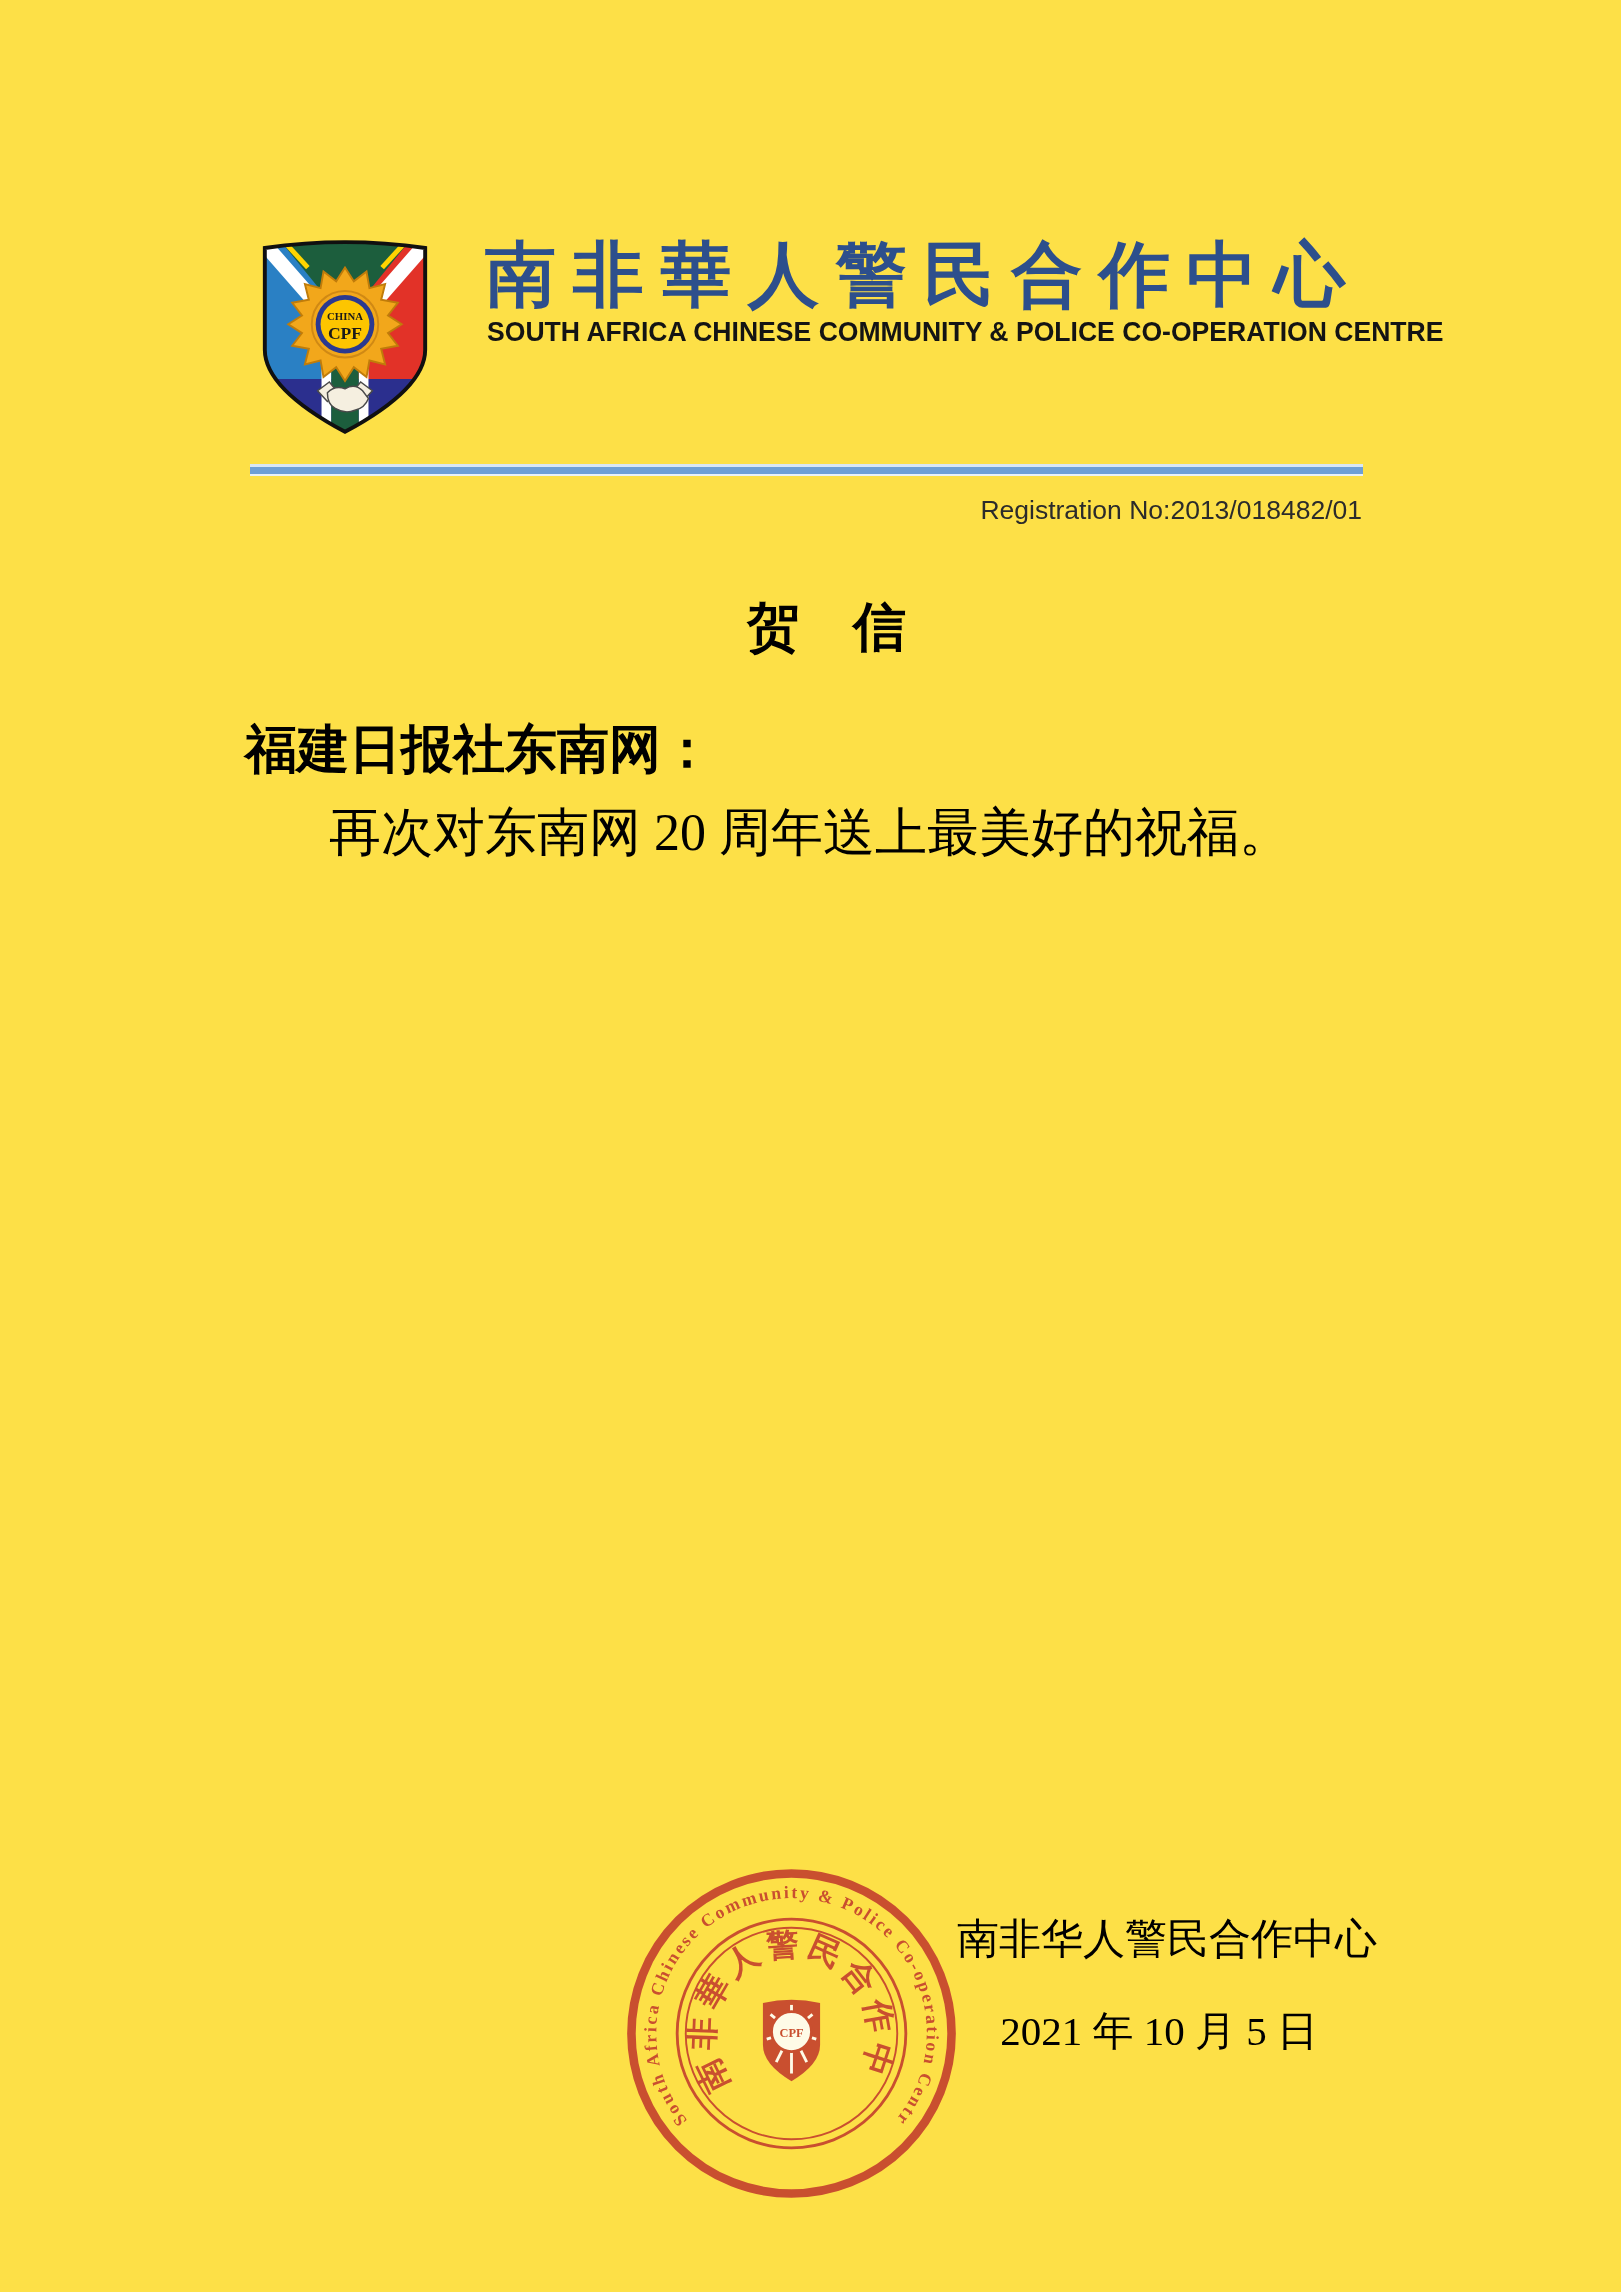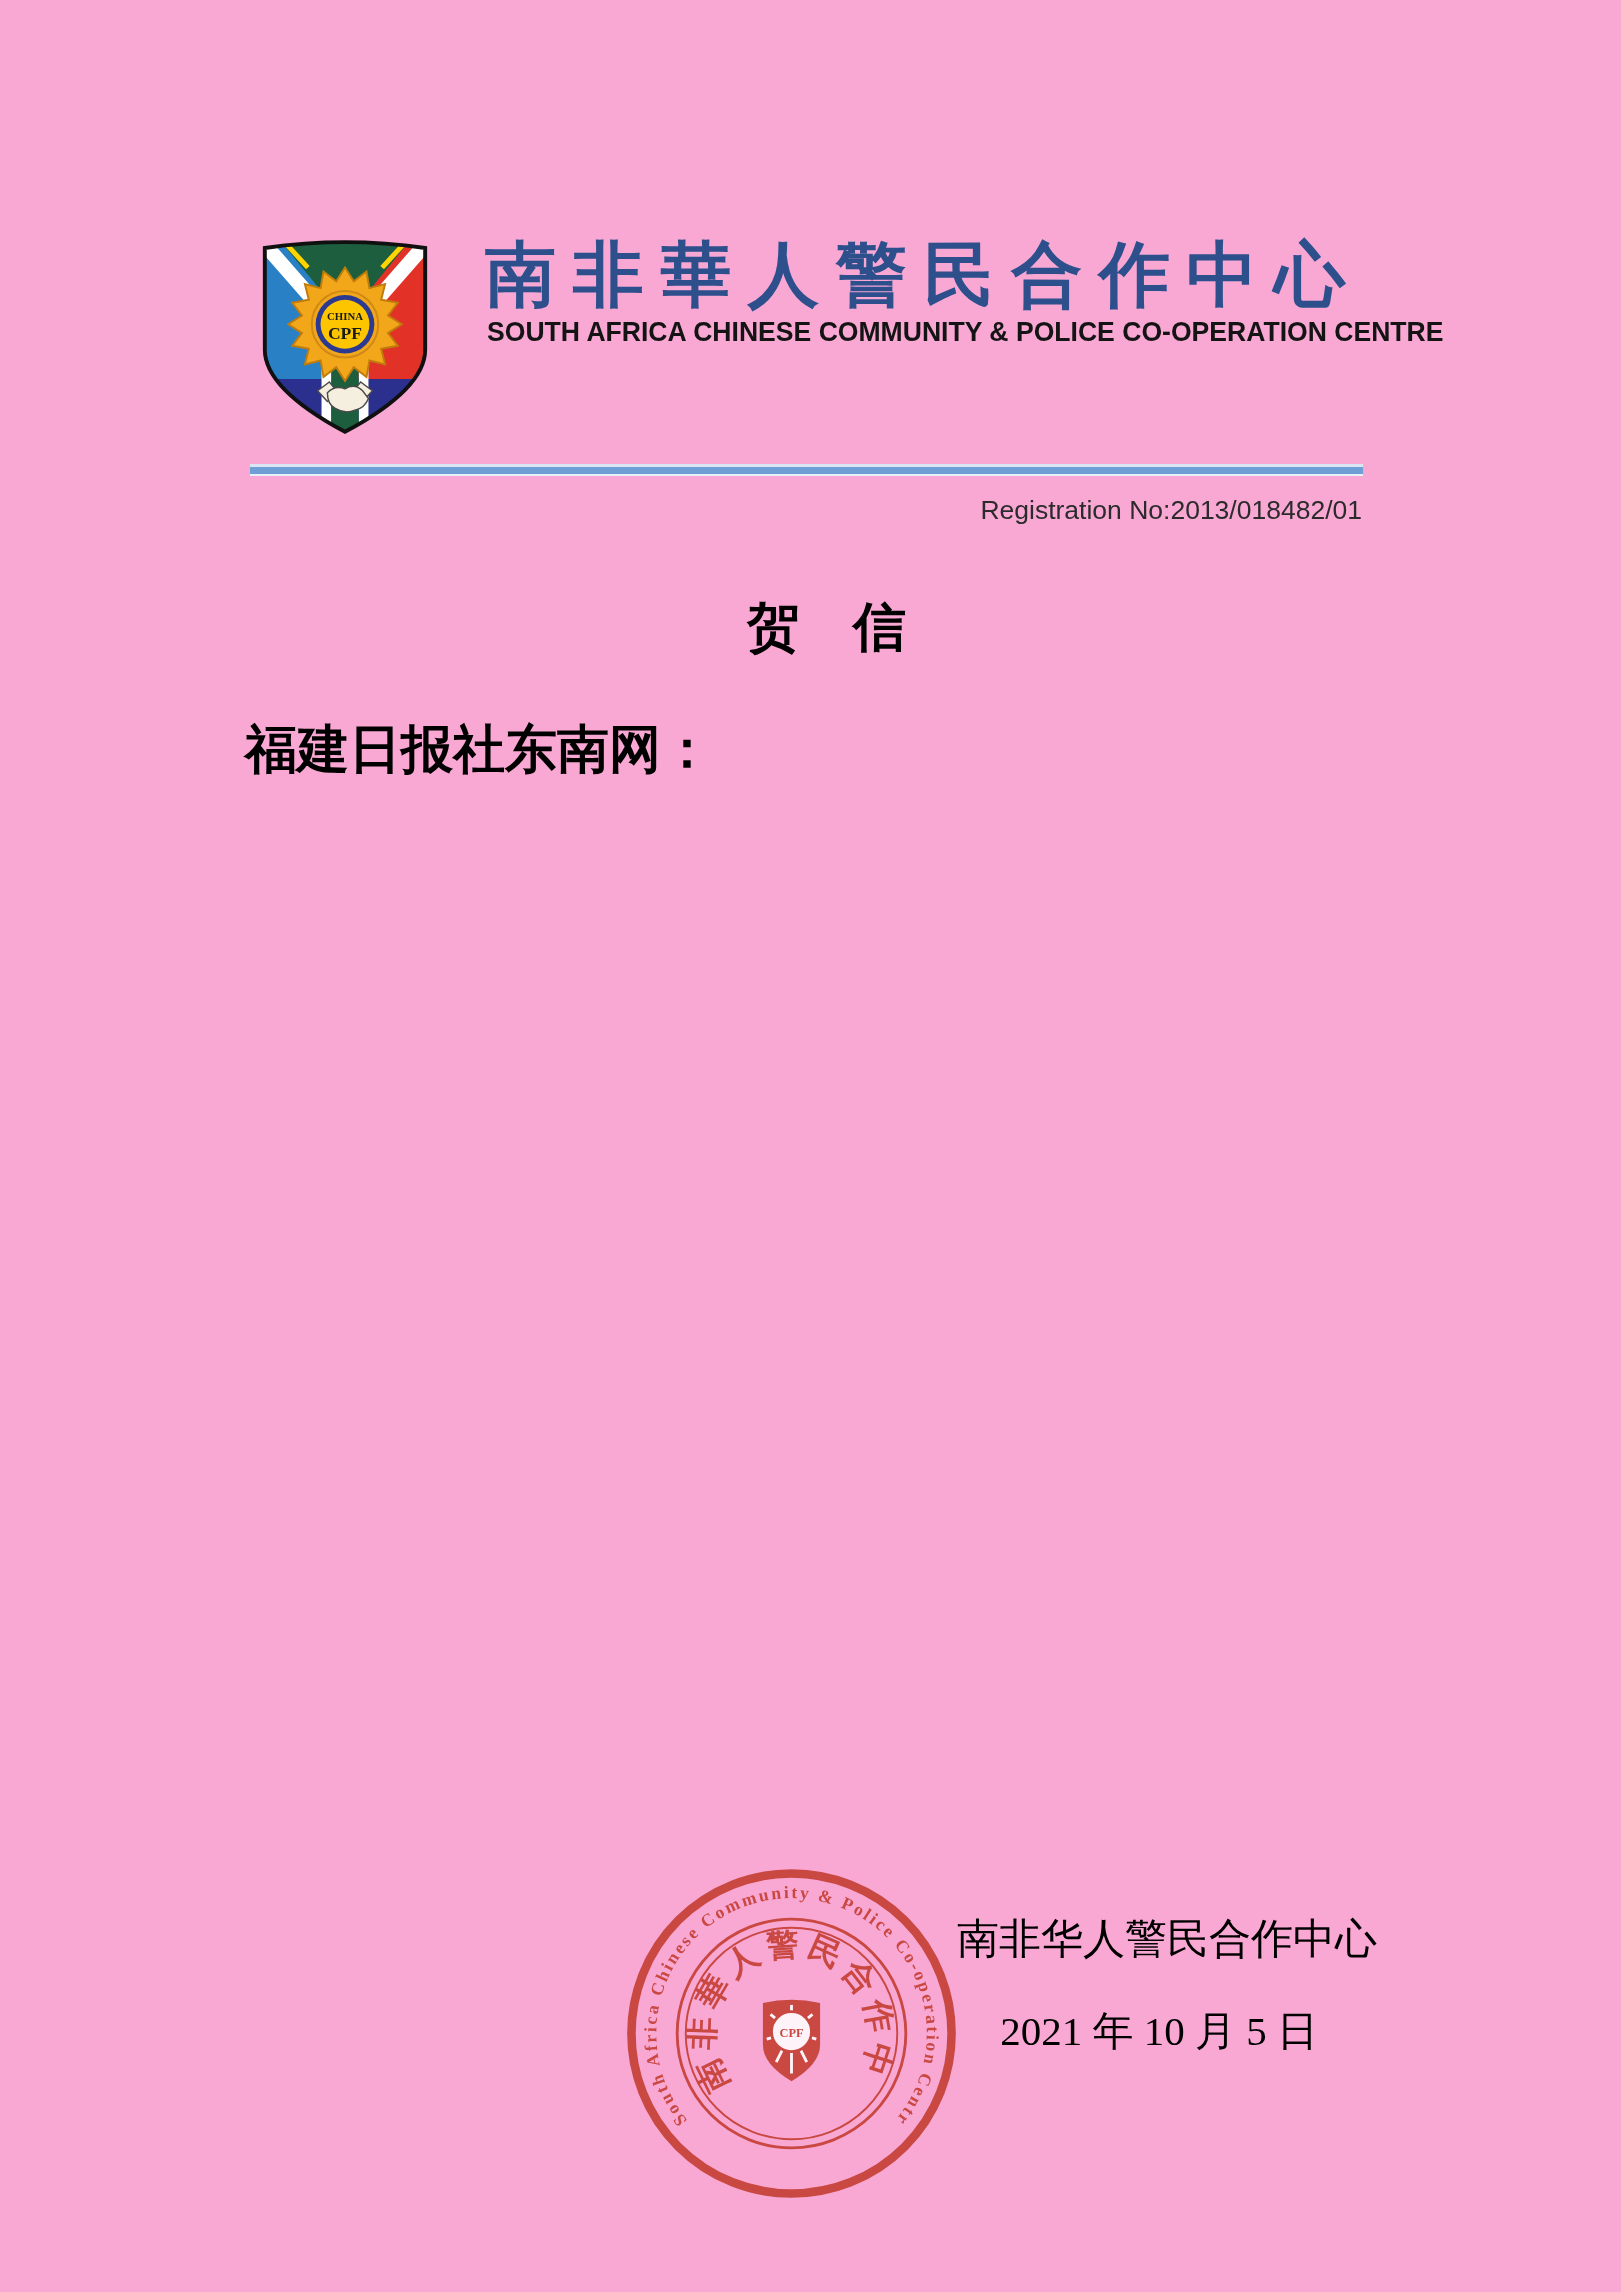--- a/index.html
+++ b/index.html
@@ -1,19 +1,19 @@
 <!DOCTYPE html>
 <html><head>
 <meta charset="utf-8">
 <style>
   html,body{margin:0;padding:0;background:#888;}
   #page{
     position:relative;
     width:1621px;height:2293px;
-    background:#f9a8d4;
+    background:#fde047;
     overflow:hidden;
     font-family:"Liberation Serif","DejaVu Serif",serif;
     color:#000;
   }
   
   #badge{position:absolute;left:257px;top:234px;width:176px;height:203px;}
   #title-zh{
     position:absolute;left:485px;top:228px;width:902px;
     font-size:71px;font-weight:bold;letter-spacing:16.7px;
     color:#2d4f8c;white-space:nowrap;
@@ -94,20 +94,21 @@
 
   <div id="title-zh">南非華人警民合作中心</div>
   <div id="title-en">SOUTH AFRICA CHINESE COMMUNITY &amp; POLICE CO-OPERATION CENTRE</div>
   <div id="divider"></div>
   <div id="registration">Registration No:2013/018482/01</div>
 
   <div id="letter-title">贺　信</div>
 
   <div id="letter-body">
     <p id="salutation">福建日报社东南网：</p>
+    <p class="body-para">再次对东南网 20 周年送上最美好的祝福。</p>
   </div>
 
   <div id="signature-block">
     <div>南非华人警民合作中心</div>
     <div id="signature-date">2021 年 10 月 5 日</div>
   </div>
 
   <svg id="stamp" viewBox="0 0 360 360" xmlns="http://www.w3.org/2000/svg">
     <defs>
       <path id="enArc" d="M 71,271 A 142,142 0 1 1 289,271" fill="none"></path>

